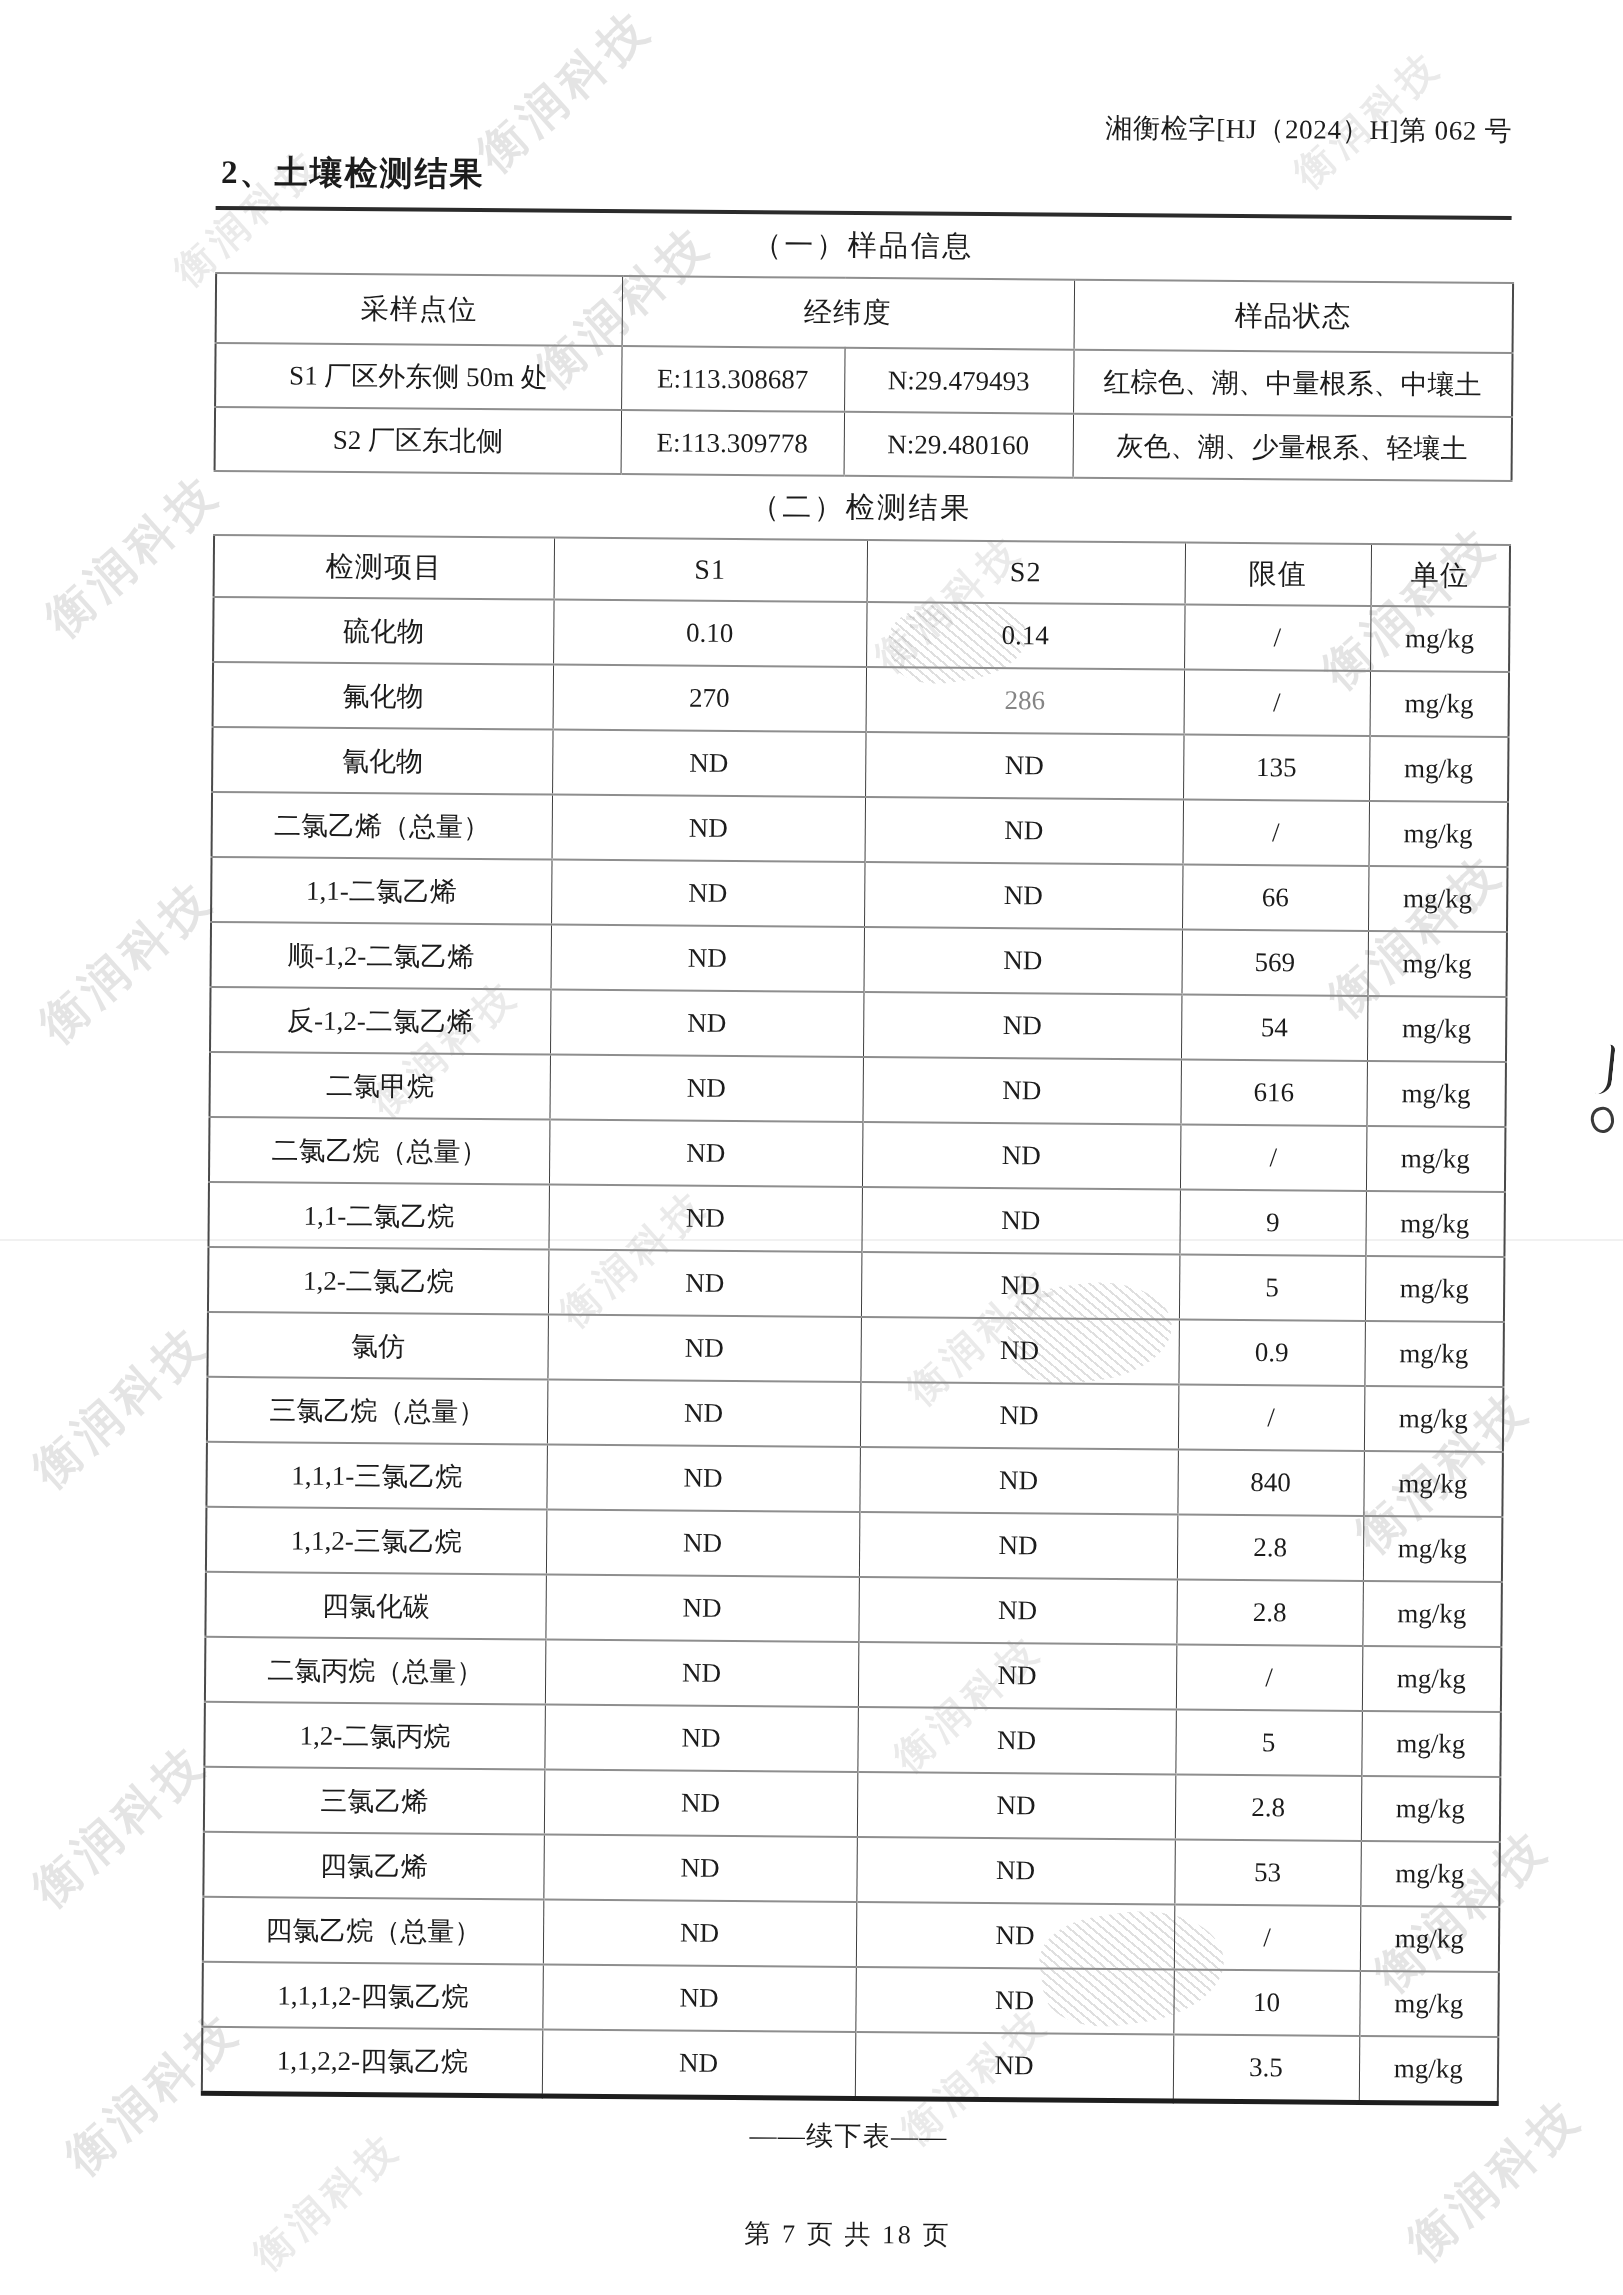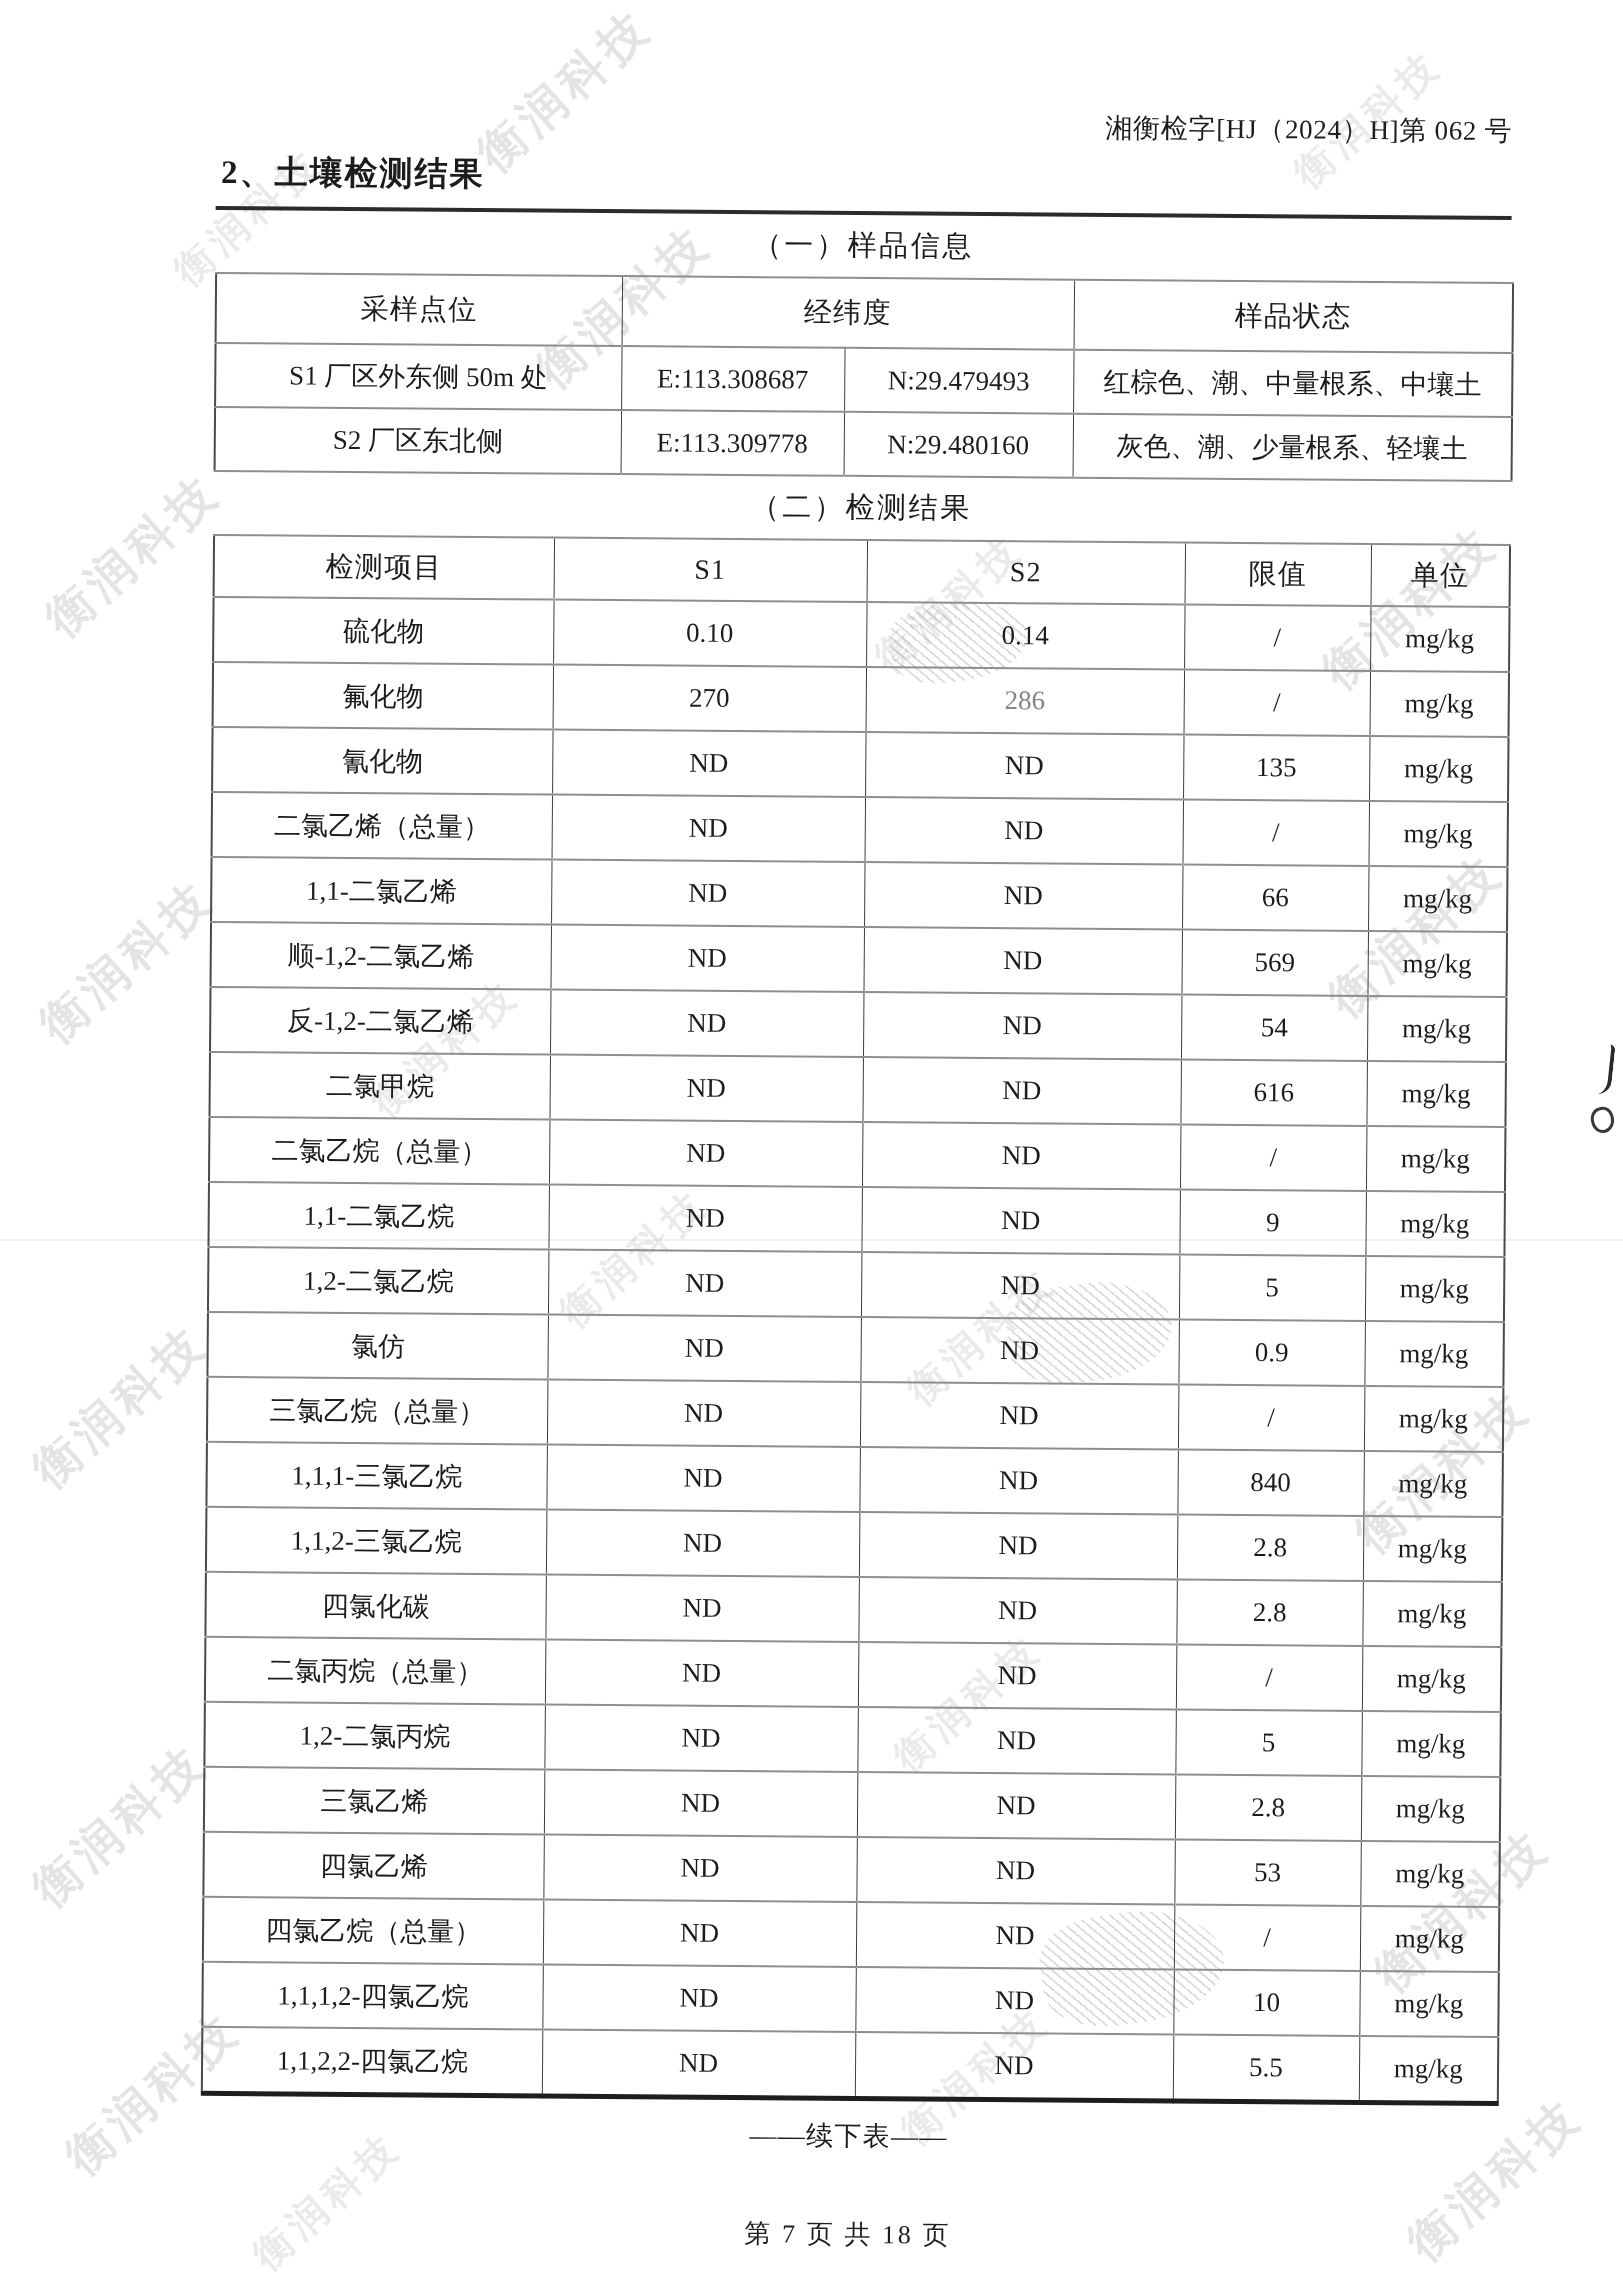--- a/index.html
+++ b/index.html
@@ -371,21 +371,21 @@
             <td>ND</td>
             <td>ND</td>
             <td>10</td>
             <td>mg/kg</td>
           </tr>
 
           <tr>
             <td>1,1,2,2-四氯乙烷</td>
             <td>ND</td>
             <td>ND</td>
-            <td>5.5</td>
+            <td>3.5</td>
             <td>mg/kg</td>
           </tr>
         </tbody>
     </table>
 
     <div class="continue-note">——续下表——</div>
 
     <div class="page-footer">第 7 页 共 18 页</div>
 
   </div>

